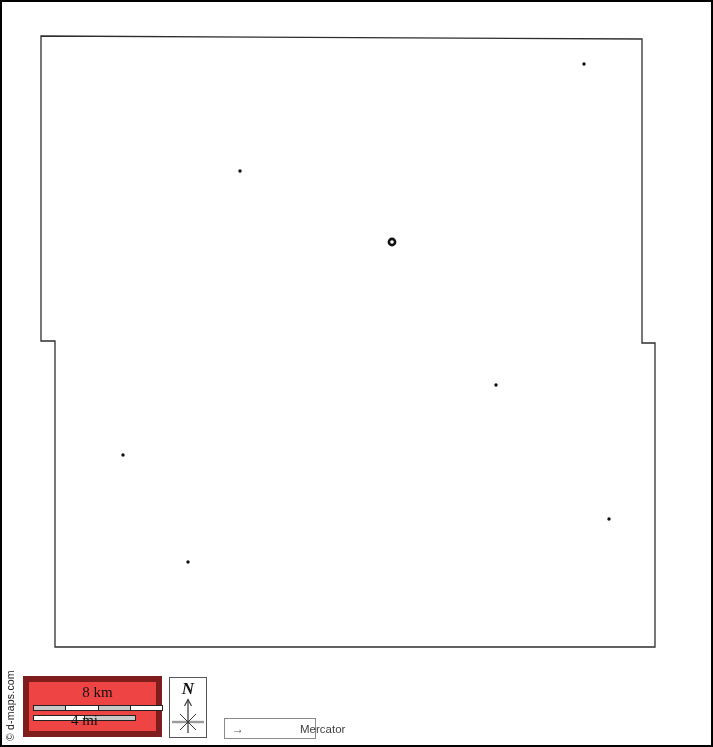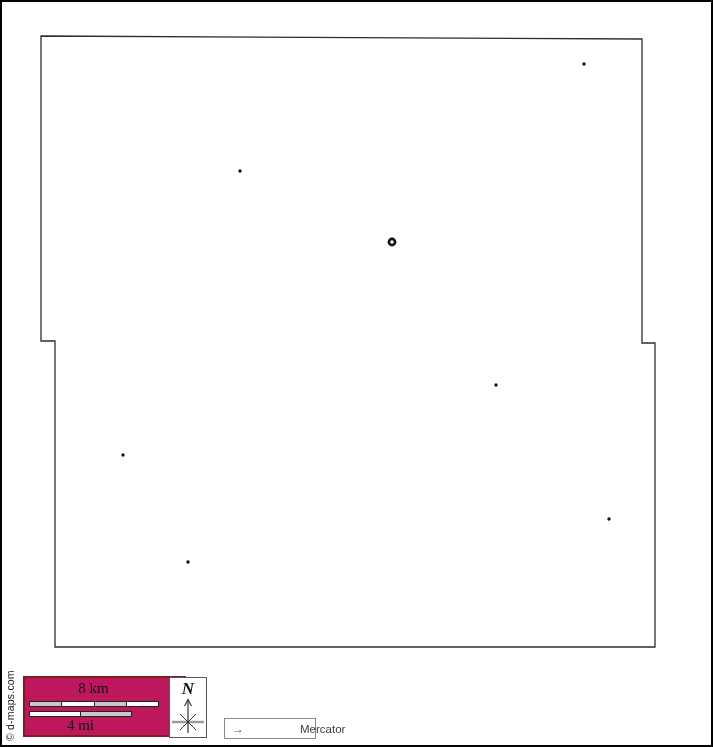--- a/index.html
+++ b/index.html
@@ -17,34 +17,34 @@
     border: 2px solid #000;
     pointer-events: none;
     z-index: 10;
   }
   #map-svg { position: absolute; left: 0; top: 0; }
 
   
   #scale-box {
     position: absolute;
     left: 23px; top: 676px;
-    width: 163px; height: 61px;
-    border: 2px solid #7f1d1d;
-    background: #be185d;
+    width: 139px; height: 61px;
+    border: 6px solid #7f1d1d;
+    background: #ef4444;
     box-sizing: border-box;
   }
   .scale-label {
     position: absolute;
     font-family: "Liberation Serif", serif;
     font-size: 15px;
     color: #111;
     text-align: center;
   }
   #km-label { left: 4px; top: 2px; width: 129px; }
-  #mi-label { left: 4px; top: 39px; width: 103px; }
+  #mi-label { left: 4px; top: 30px; width: 103px; }
   .bar {
     position: absolute;
     display: flex;
     border: 1px solid #222;
     box-sizing: border-box;
     background: #fff;
   }
   #km-bar { left: 4px; top: 23px; width: 130px; height: 6px; }
   #mi-bar { left: 4px; top: 33px; width: 103px; height: 6px; }
   .seg { flex: 1 1 0; }

